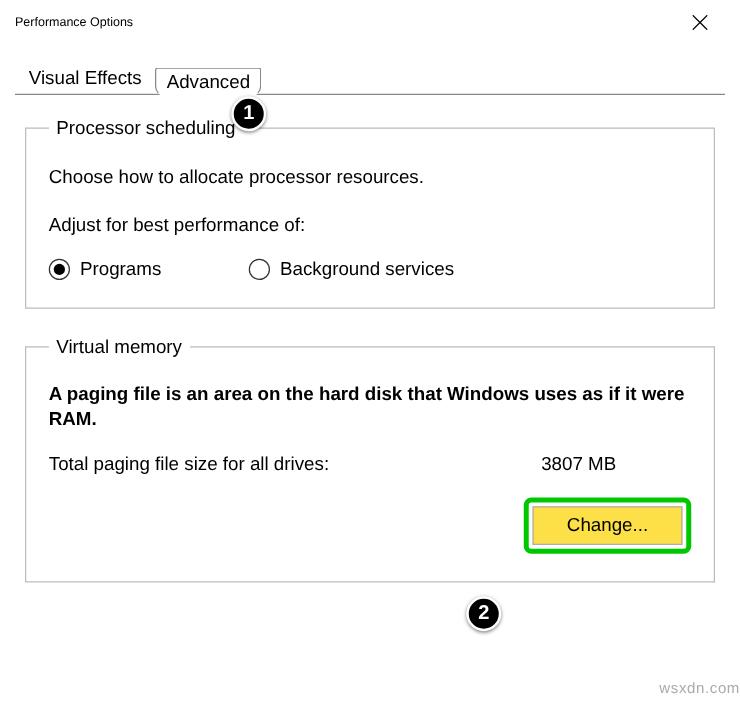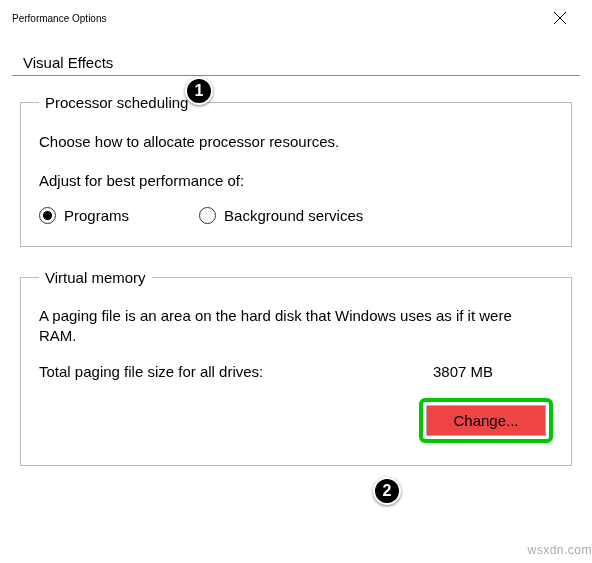--- a/index.html
+++ b/index.html
@@ -96,21 +96,21 @@
     width: 17px; height: 17px;
     border: 1px solid #333;
     border-radius: 50%;
     display: flex; align-items: center; justify-content: center;
   }
   .radio-dot {
     width: 9px; height: 9px;
     background: #000;
     border-radius: 50%;
   }
-  .vm-text { margin: 6px 0 16px 0; line-height: 1.35; }
+  .vm-text { margin: 6px 0 16px 0; line-height: 1.35; font-weight: bold; }
   .vm-row {
     display: flex;
     justify-content: space-between;
     align-items: center;
     margin-bottom: 18px;
   }
   .vm-value { padding-right: 60px; }
   .btn-row {
     display: flex;
     justify-content: flex-end;
@@ -118,21 +118,21 @@
   .btn-highlight {
     border: 4px solid #00c800;
     border-radius: 6px;
     padding: 3px;
     display: inline-block;
   }
   button.change {
     font-family: inherit;
     font-size: 15px;
     padding: 6px 8px;
-    background: #ef4444;
+    background: #fde047;
     border: 1px solid #adadad;
     cursor: pointer;
     min-width: 120px;
   }
   .callout {
     position: absolute;
     width: 28px; height: 28px;
     background: #000;
     border: 2px solid #fff;
     border-radius: 50%;
@@ -162,20 +162,21 @@
     <svg width="12" height="12" viewBox="0 0 12 12">
         <line x1="0" y1="0" x2="12" y2="12"></line>
         <line x1="12" y1="0" x2="0" y2="12"></line>
       </svg>
   </div>
 </div>
 
 <div class="tabs">
   <div class="tabline"></div>
   <div class="tab">Visual Effects</div>
+  <div class="tab active tab-highlight">Advanced</div>
 </div>
 
 <div class="content">
 
   <fieldset>
     <legend>Processor scheduling</legend>
     <div class="group-text">Choose how to allocate processor resources.</div>
     <div class="adjust-label">Adjust for best performance of:</div>
     <div class="radio-row">
       <div class="radio">

